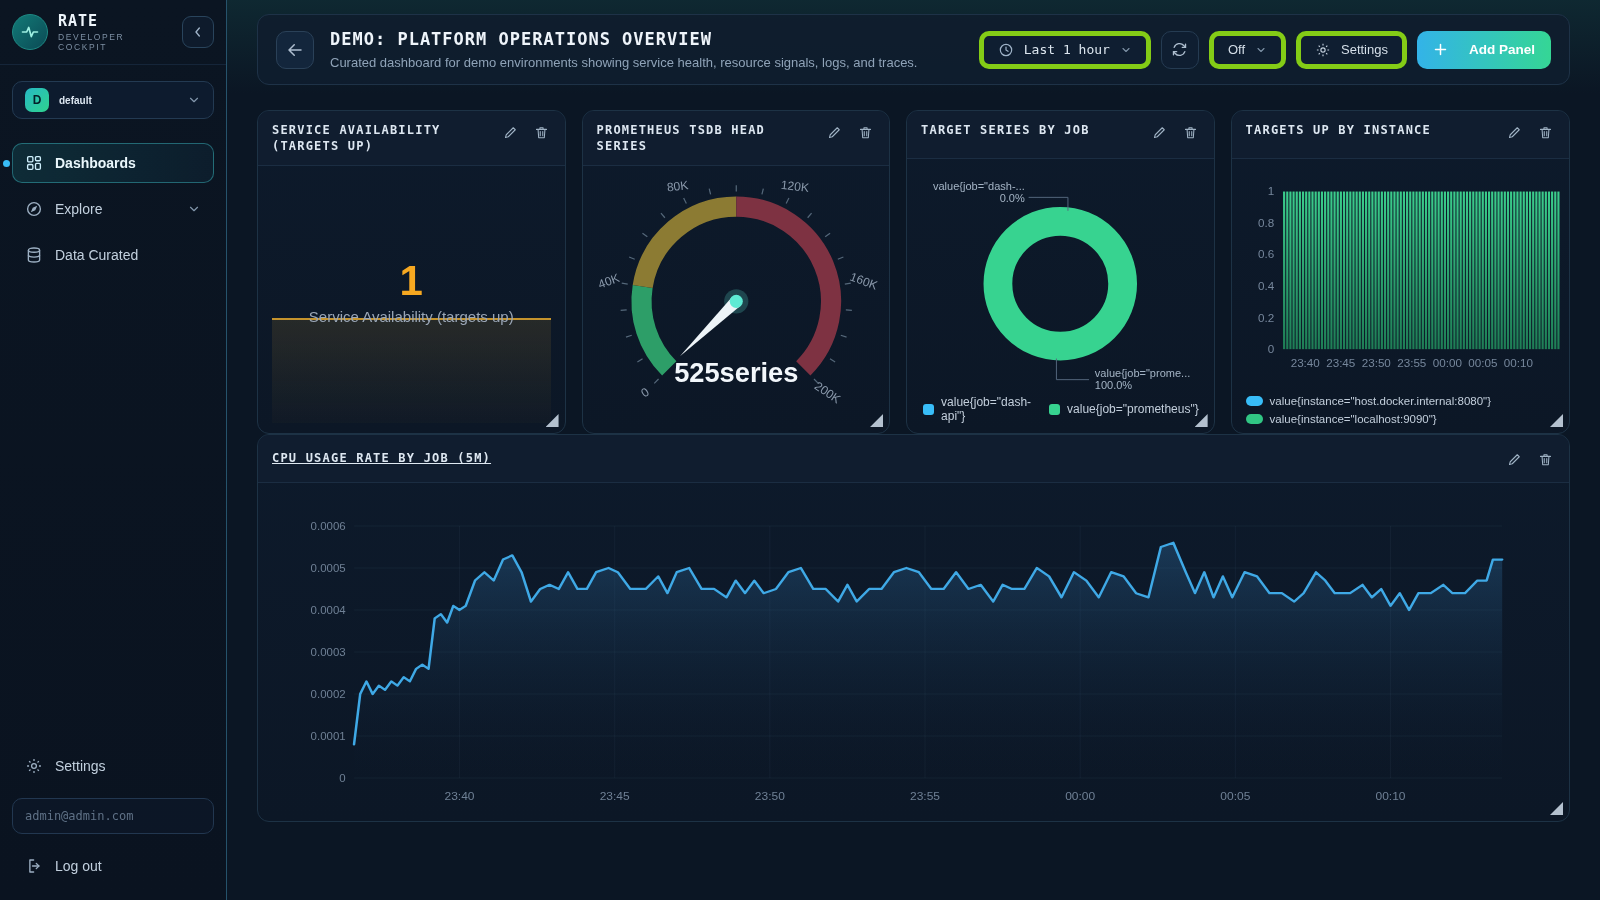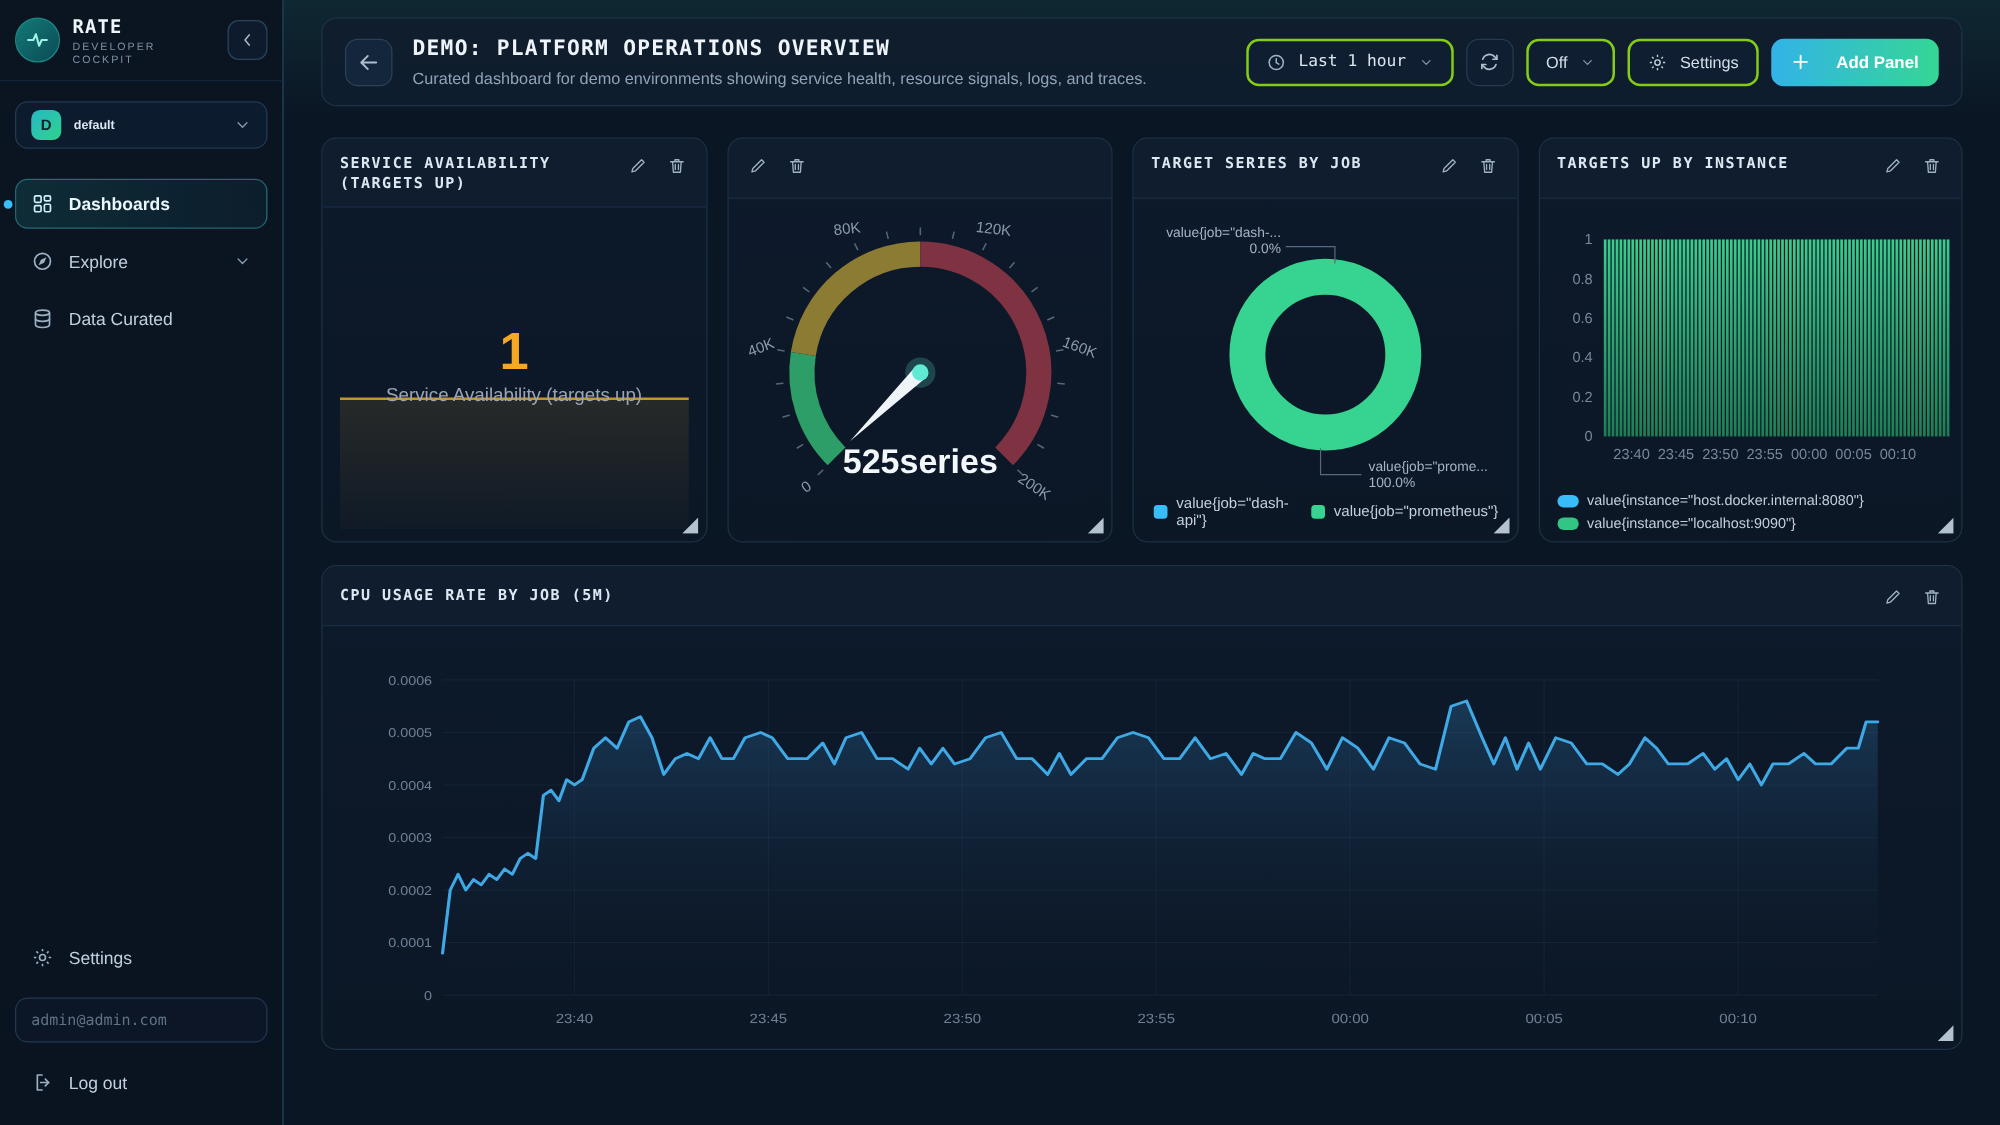--- a/index.html
+++ b/index.html
@@ -67,21 +67,21 @@
     position:relative;margin-top:14px;background:rgba(15,29,46,.92);border:1px solid #1e3247;border-radius:12px;
     padding:14px 18px;display:flex;align-items:center;gap:16px;
   }
   .back-btn{width:38px;height:38px;border-radius:10px;background:#13263c;border:1px solid #2a4158;
     display:flex;align-items:center;justify-content:center;cursor:pointer;flex:0 0 auto;}
   .header-text{flex:1;min-width:0;}
   .header-text h1{font-family:"DejaVu Sans Mono",monospace;font-size:17px;letter-spacing:1px;color:#eef4fa;font-weight:bold;}
   .header-text p{font-size:13px;color:#8fa3b8;margin-top:6px;}
   .header-controls{display:flex;align-items:center;gap:10px;}
   .pill{
-    height:38px;border-radius:10px;background:#0f1e31;border:2px solid #84cc16;color:#d5dfe9;
+    height:38px;border-radius:10px;background:#0f1e31;border:5px solid #84cc16;color:#d5dfe9;
     display:flex;align-items:center;gap:10px;padding:0 14px;cursor:pointer;font-size:13px;
   }
   .pill .mono{font-family:"DejaVu Sans Mono",monospace;font-size:13px;color:#dbe5ee;}
   .iconbtn{width:38px;height:38px;border-radius:10px;background:#0f1e31;border:1px solid #253b52;
     display:flex;align-items:center;justify-content:center;cursor:pointer;}
   .add-panel{
     height:38px;border-radius:10px;border:none;cursor:pointer;display:flex;align-items:center;gap:21px;padding:0 16px;
     background:linear-gradient(90deg,#33b3e8,#35d695);color:#ffffff;font-size:13.5px;font-weight:bold;
   }
 
@@ -118,21 +118,21 @@
   .chart-svg{width:100%;height:100%;}
   .legend-row{display:flex;gap:18px;align-items:center;padding:0 16px 10px 16px;font-size:12px;color:#c3cfdc;}
   .legend-item{display:flex;gap:7px;align-items:center;cursor:pointer;}
   .chip{width:11px;height:11px;border-radius:3px;flex:0 0 auto;}
   .legend-col{display:flex;flex-direction:column;gap:6px;padding:0 14px 8px 14px;font-size:11.5px;color:#c3cfdc;}
   .chip-pill{width:17px;height:10px;border-radius:5px;flex:0 0 auto;}
   .donut-body,.gauge-body,.bars-body{display:flex;flex-direction:column;height:100%;}
   .donut-body svg,.gauge-body svg{flex:1;min-height:0;}
   .bars-body svg{flex:1;min-height:0;}
   
-  .cpu-panel{margin-top:18px;height:388px;}
+  .cpu-panel{height:388px;text-decoration:underline;}
   .cpu-panel .panel-head{align-items:center;}
 </style>
 </head>
 <body>
 
 <div class="app">
 
   <aside class="sidebar">
     <div class="logo-row">
       <div class="logo-badge">
@@ -298,20 +298,21 @@
             <div class="spark"></div>
             <div class="stat-value">1</div>
             <div class="stat-label">Service Availability (targets up)</div>
           </div>
         </div>
         <span class="resize-handle"></span>
       </article>
 
       <article class="panel">
         <header class="panel-head">
+          <h3>PROMETHEUS TSDB HEAD SERIES</h3>
           <div class="panel-actions">
             <button>
               <svg width="15" height="15" viewBox="0 0 24 24" fill="none" stroke="#9fb2c4" stroke-width="1.7" stroke-linejoin="round">
                 <path d="M4 20l1.2-4.4L16.4 4.4l3.2 3.2L8.4 18.8 4 20z"></path>
               </svg>
             </button>
             <button>
               <svg width="15" height="15" viewBox="0 0 24 24" fill="none" stroke="#9fb2c4" stroke-width="1.7" stroke-linecap="round" stroke-linejoin="round">
                 <path d="M4 7h16M9.5 7V4.5h5V7M6.5 7l1 13.5h9l1-13.5M10 10.5v6.5M14 10.5v6.5"></path>
               </svg>

